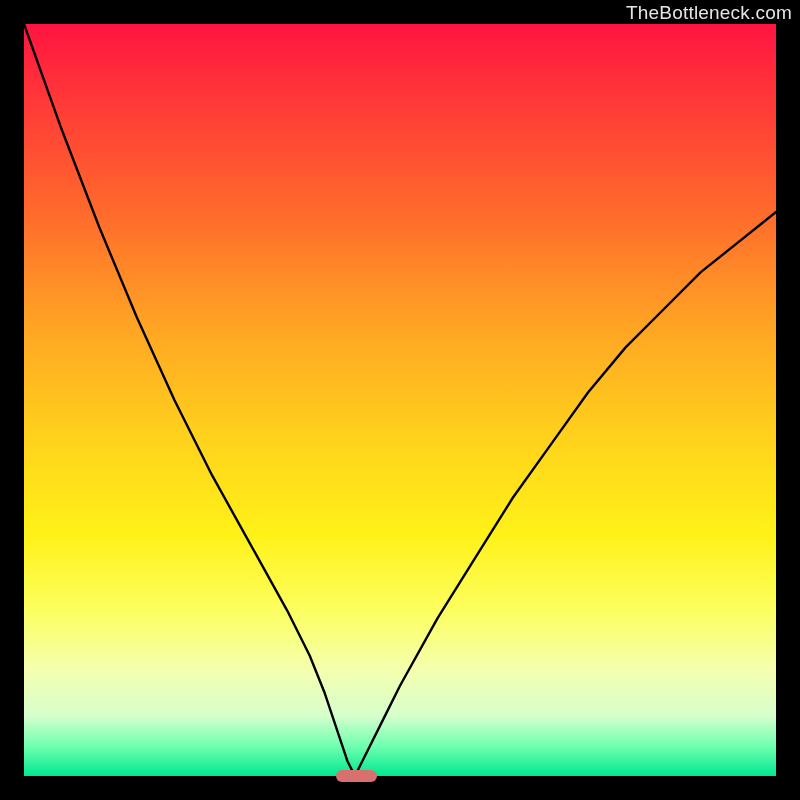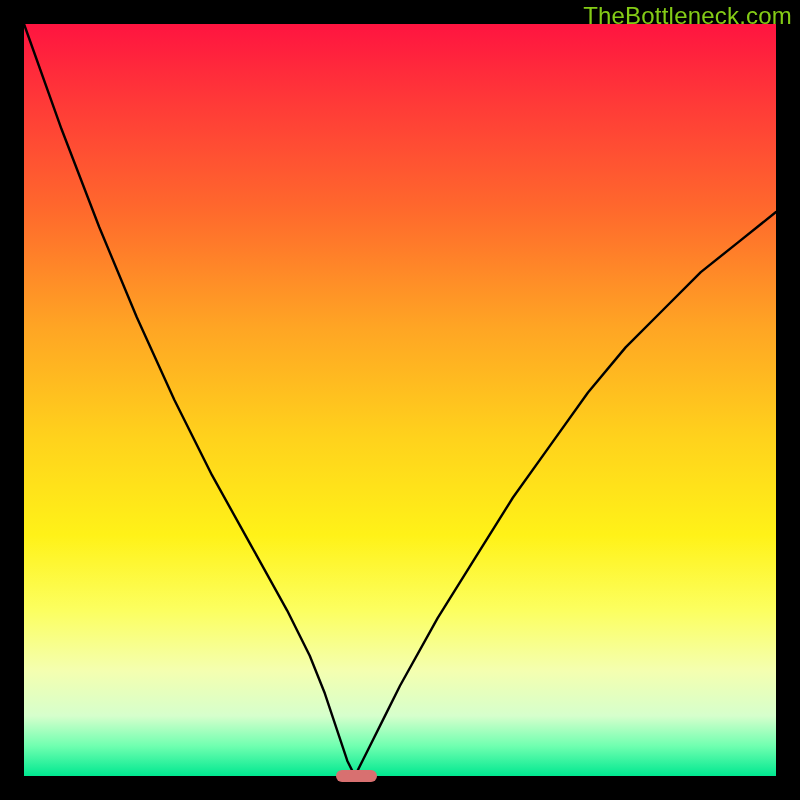--- a/index.html
+++ b/index.html
@@ -33,22 +33,22 @@
       #f4ffb0 86%,
       #d6ffcc 92%,
       #70ffb0 96%,
       #00e890 100%
     );
   }
   .watermark {
     position: absolute;
     top: 2px;
     right: 8px;
-    color: #84cc16;
-    font-size: 24px;
+    color: #e5e5e5;
+    font-size: 19px;
     letter-spacing: 0.2px;
     user-select: none;
   }
   svg.curve {
     position: absolute;
     inset: 0;
     width: 100%;
     height: 100%;
     overflow: visible;
   }

